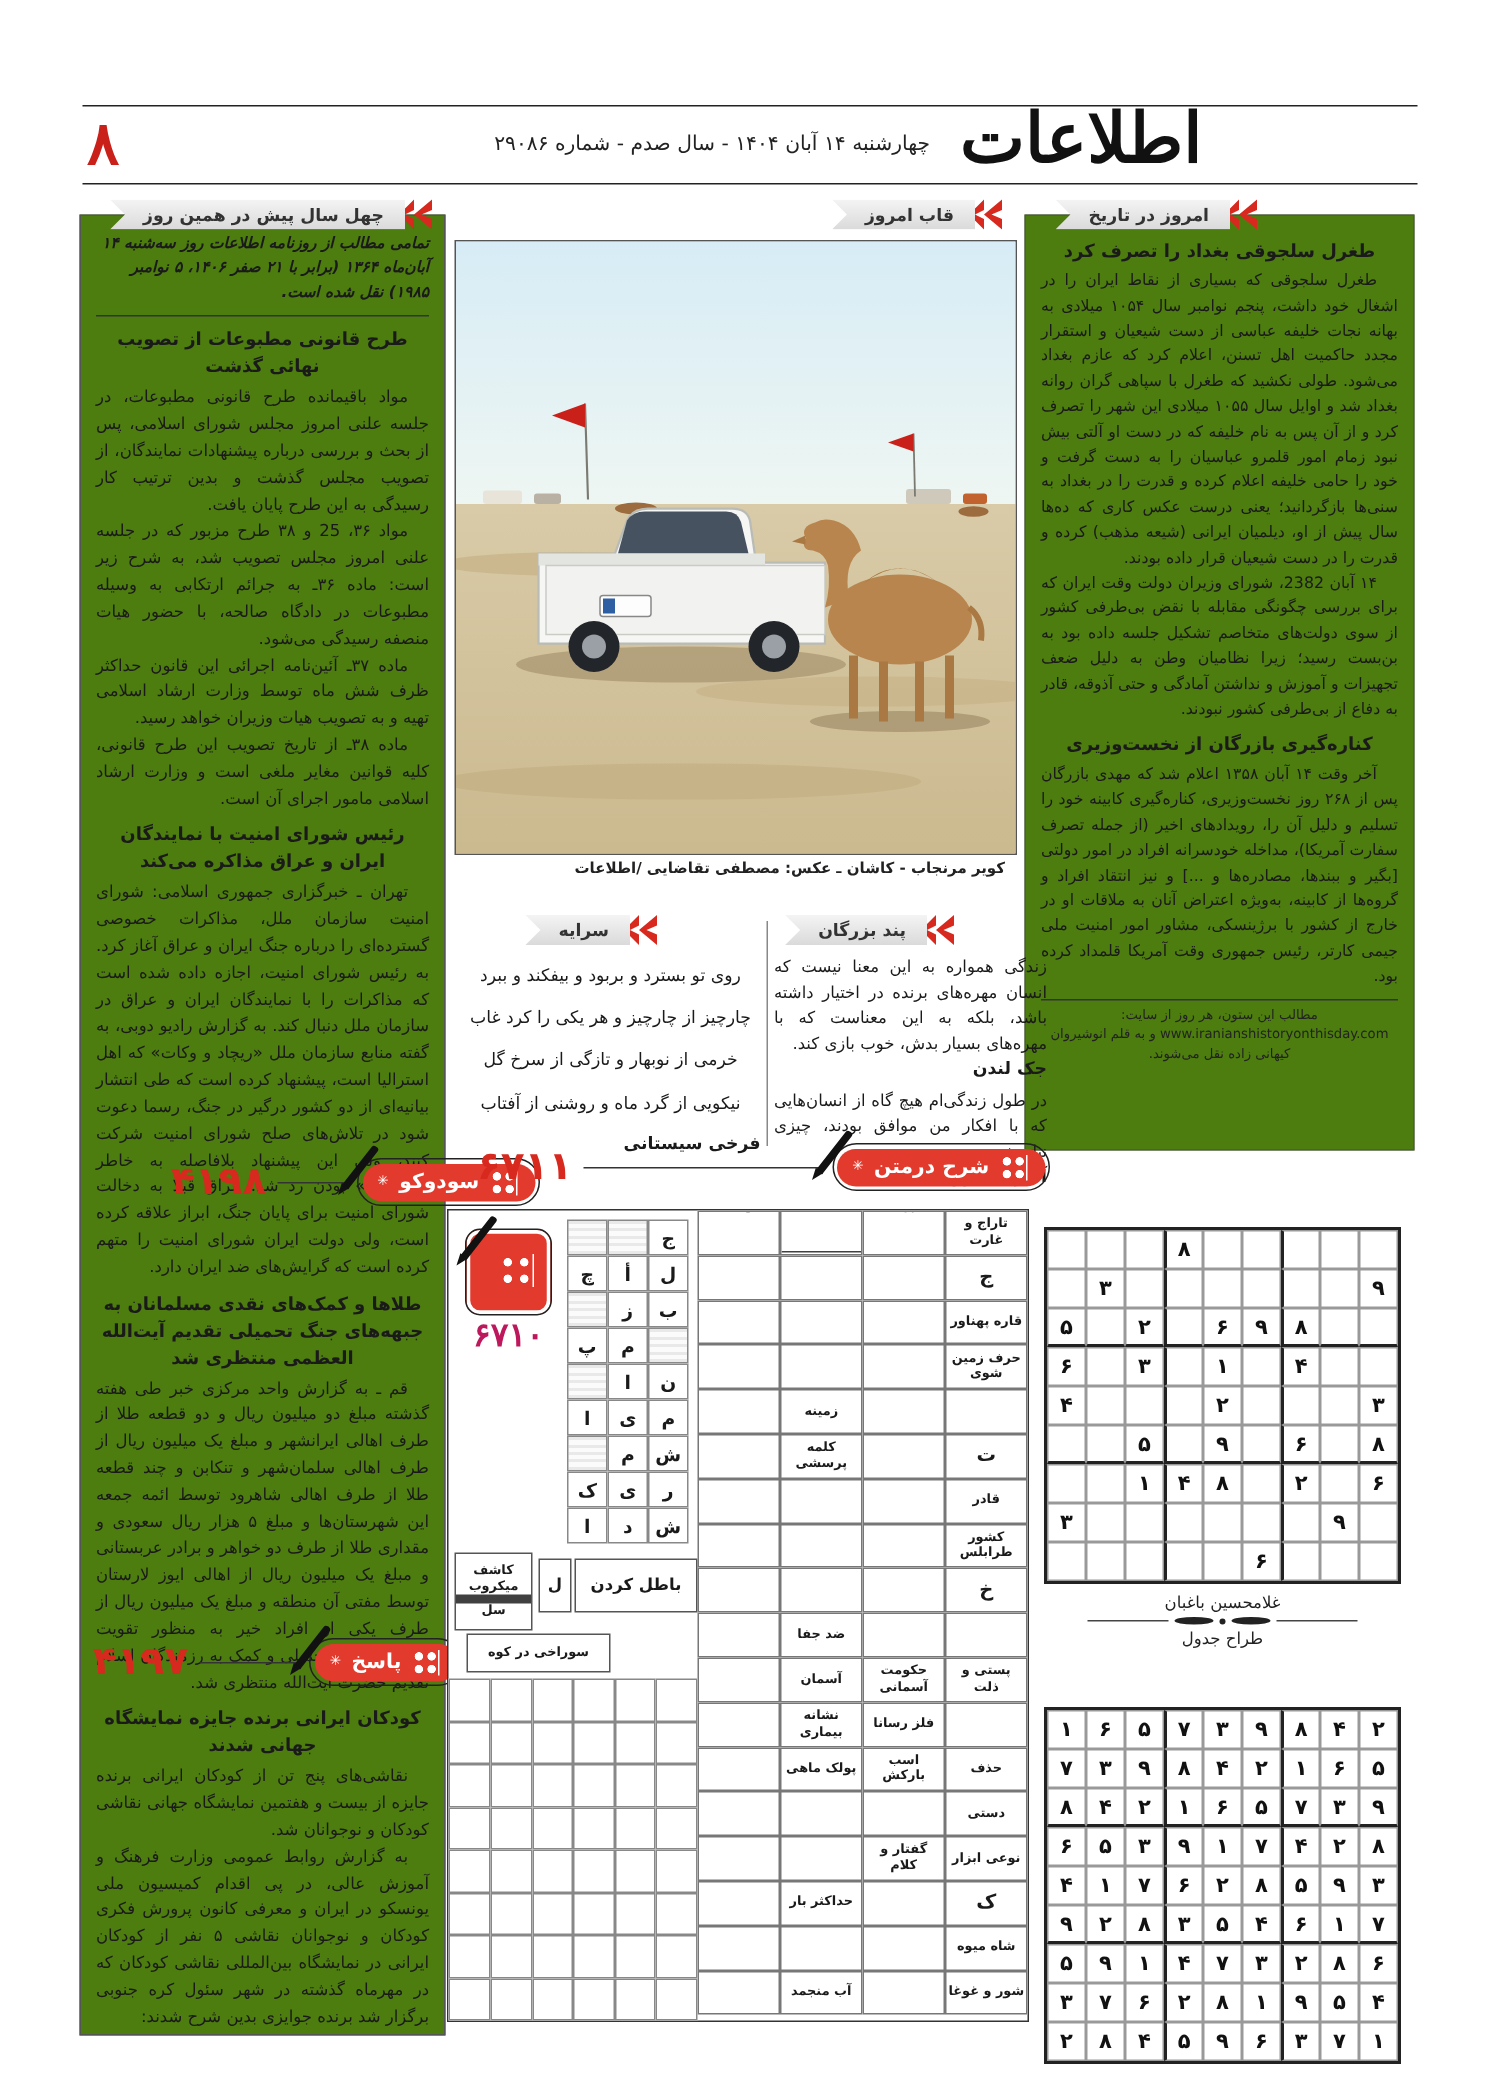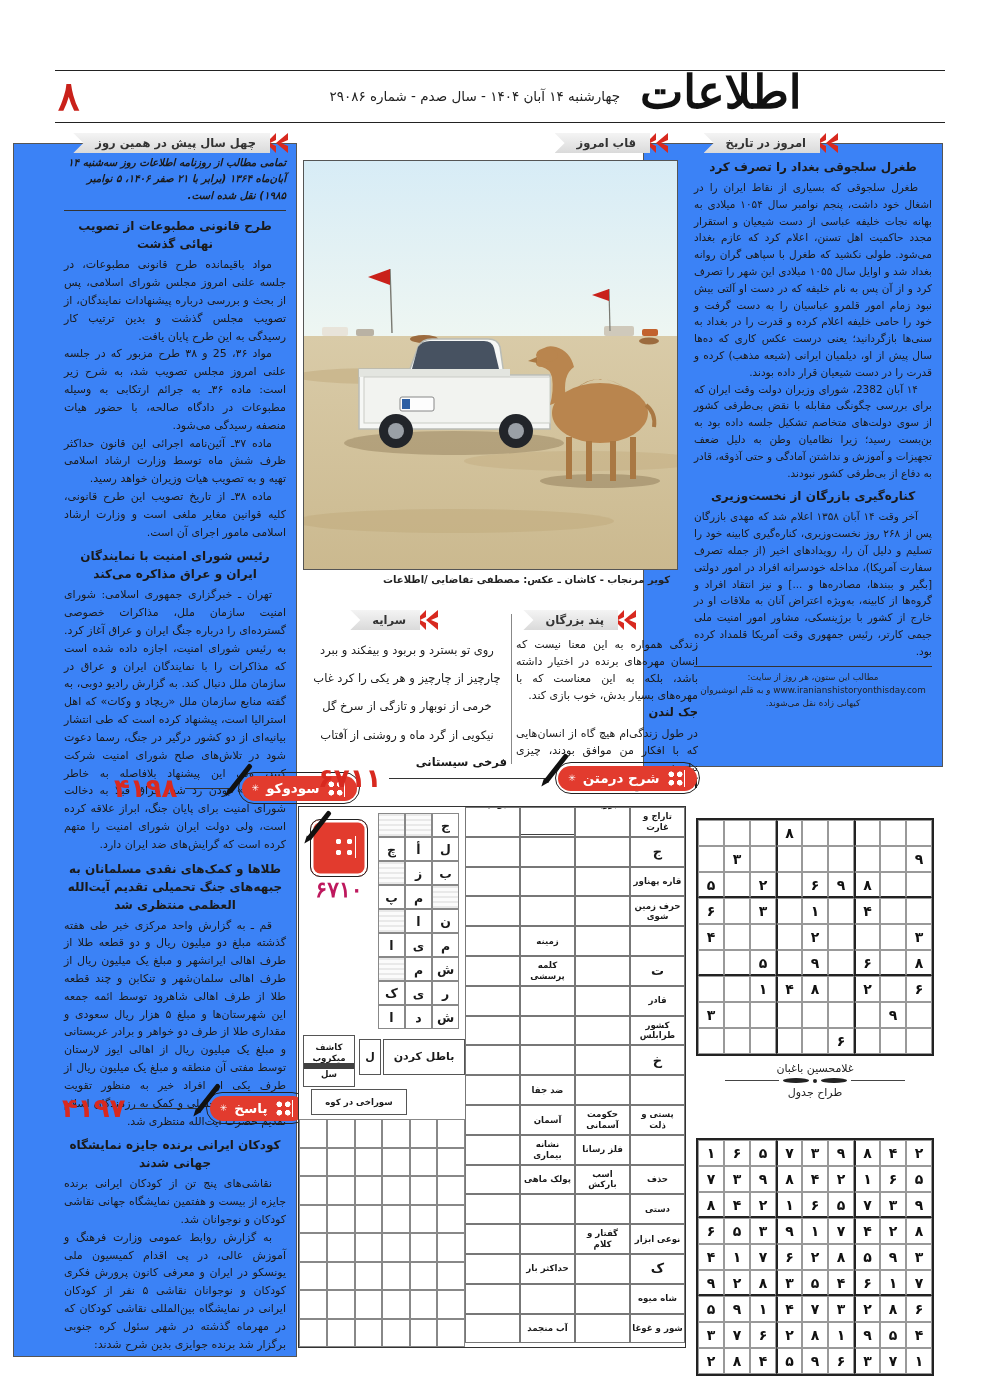--- a/index.html
+++ b/index.html
@@ -14,21 +14,21 @@
   .pagenum{position:absolute;left:58px;top:72px;font-size:40px;font-weight:bold;color:#c9211a;
            font-family:"DejaVu Serif",serif;}
   
   .tab{position:absolute;height:24px;display:flex;align-items:center;direction:rtl;z-index:5;}
   .tab .chev{width:26px;height:24px;flex:0 0 auto;}
   .tab .ribbon{height:20px;display:flex;align-items:center;padding:0 14px 0 22px;margin-right:-6px;
       background:linear-gradient(180deg,#f4f4f4,#dadada);
       clip-path:polygon(0 0,100% 0,100% 100%,0 100%,10px 50%);
       font-size:11.5px;font-weight:bold;color:#333;white-space:nowrap;}
   
-  .box{position:absolute;border:1px solid #555;background:#3b82f6;padding-left:40px;}
+  .box{position:absolute;border:1px solid #555;background:#4d7c0f;}
   .box-inner{padding:8px 10px;overflow:hidden;height:100%;box-sizing:border-box;}
   .intro-note{font-size:10.3px;font-weight:bold;font-style:italic;line-height:1.6;
               border-bottom:1px solid #333;padding:2px 0 7px;margin-bottom:6px;}
   .article h3{margin:6px 0 3px;font-size:12px;text-align:center;line-height:1.5;}
   .article p{margin:0;font-size:11px;line-height:1.62;text-align:justify;text-indent:14px;}
   .hist .article p{font-size:10.5px;line-height:1.6;}
   .winner-list{margin:2px 0 0;font-size:11px;line-height:1.62;list-style:none;padding:0;text-align:right;}
   .col-footer{border-top:1px solid #333;margin-top:6px;padding-top:4px;
               font-size:8.8px;line-height:1.5;color:#222;text-align:center;}
   

